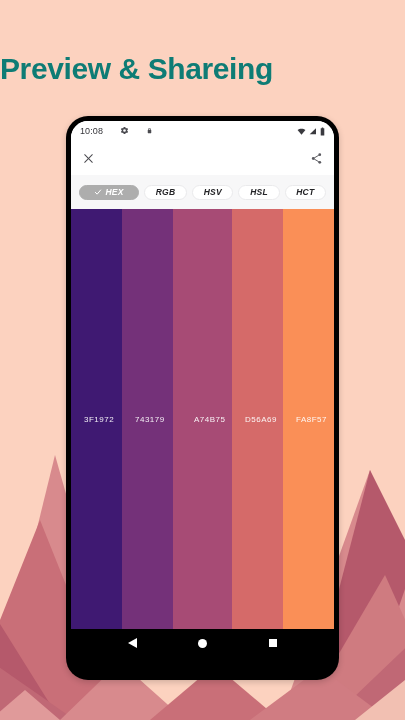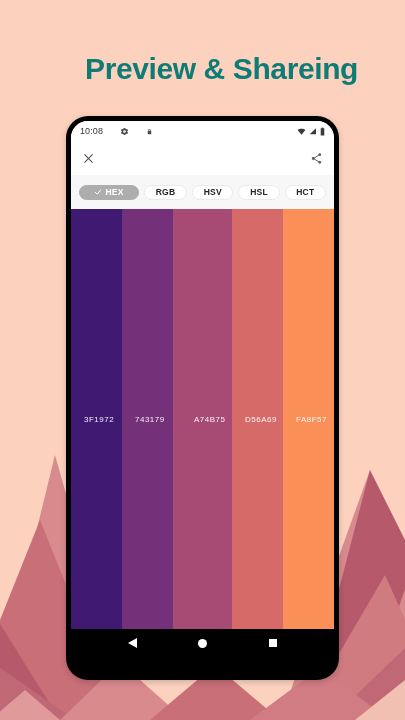--- a/index.html
+++ b/index.html
@@ -19,21 +19,21 @@
   #bg-art {
     position:absolute; inset:0;
     width:405px; height:720px;
     pointer-events:none;
   }
 
   
   #headline {
     position:absolute;
     top:52px; left:0; width:358px;
-    text-align:right;
+    text-align:left;
     font-size:30px;
     font-weight:bold;
     letter-spacing:-0.4px;
     color:#0E7C75;
     z-index:5;
   }
 
   
   #phone {
     position:absolute;
@@ -63,21 +63,21 @@
     display:flex;
     align-items:center;
     padding:0 9px;
     color:#3c3c3c;
   }
   #statusbar .clock {
     font-size:9px;
     letter-spacing:.1px;
     color:#35353a;
   }
-  .sb-left { display:flex; align-items:flex-end; gap:17px; }
+  .sb-left { display:flex; align-items:flex-start; gap:17px; }
   .sb-right { margin-left:auto; display:flex; align-items:center; gap:3px; }
   .sb-icon { display:block; }
 
   
   #appbar {
     height:34px;
     flex:0 0 34px;
     background:#fff;
     display:flex;
     align-items:center;
@@ -101,20 +101,21 @@
     background:#fff;
     border:1px solid #EAEAEC;
     display:flex;
     align-items:center;
     justify-content:center;
     gap:3px;
     font-size:8.5px;
     font-weight:bold;
     color:#232326;
     letter-spacing:.2px;
+    font-style:italic;
   }
   .chip.selected {
     background:#ADADAD;
     border-color:#ADADAD;
     color:#fff;
     flex:1.35 1 auto;
   }
   .chip .check { display:none; }
   .chip.selected .check { display:block; }
 

